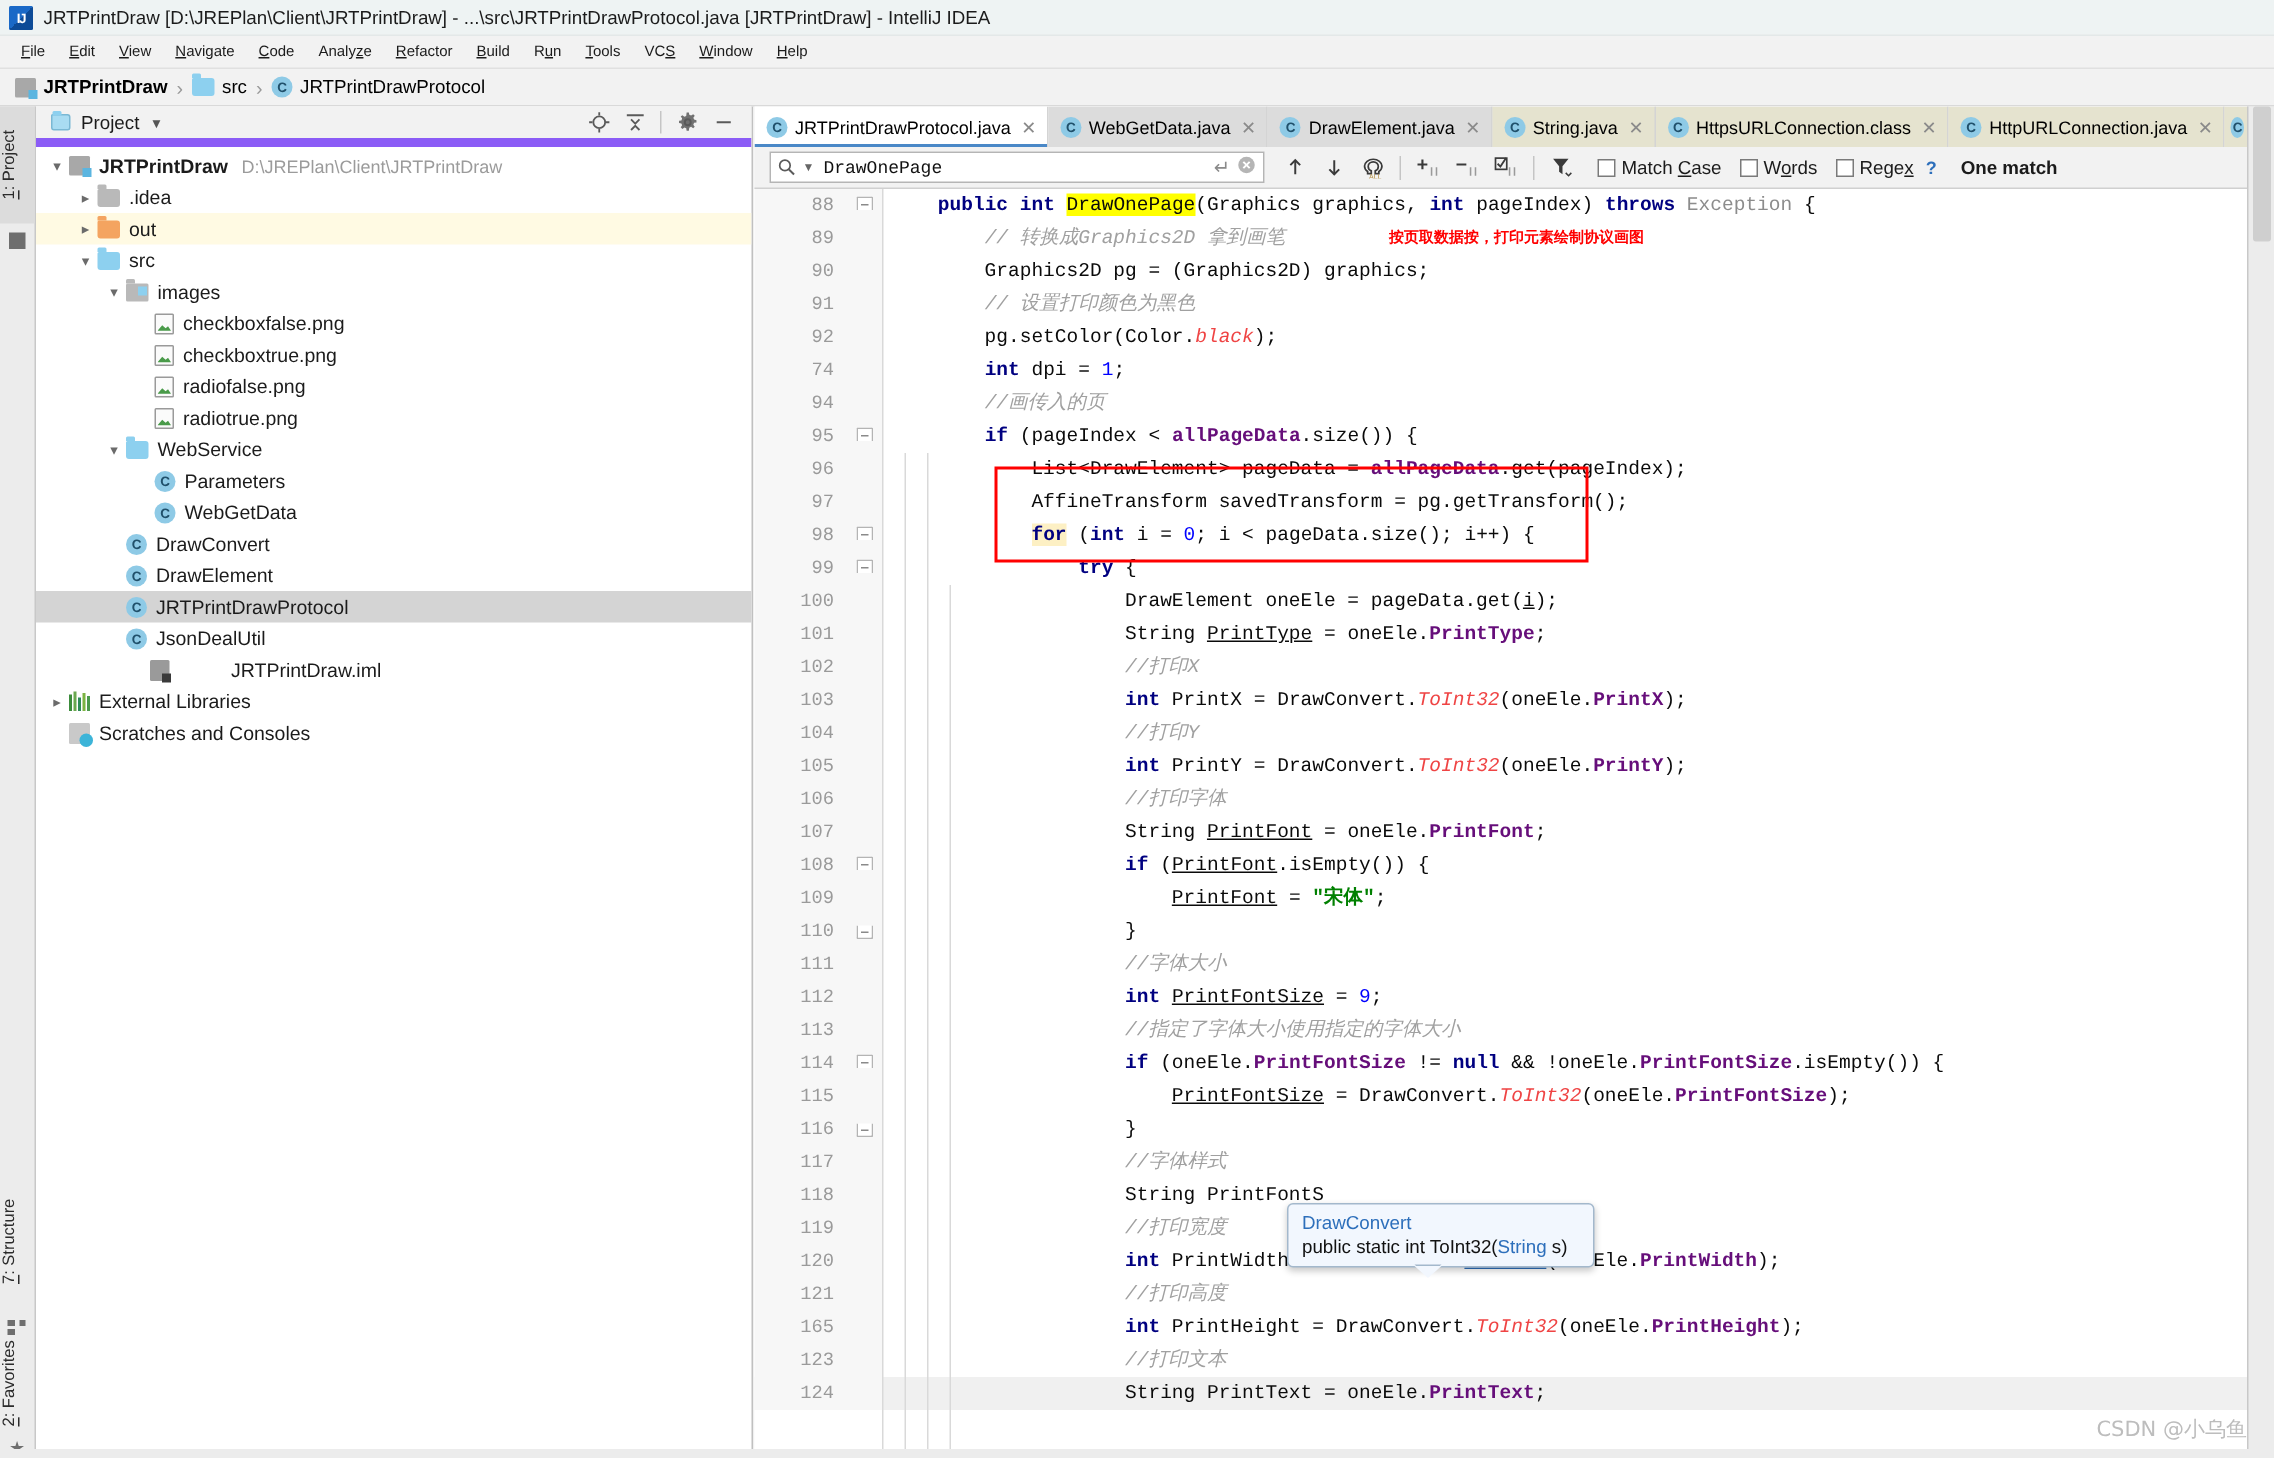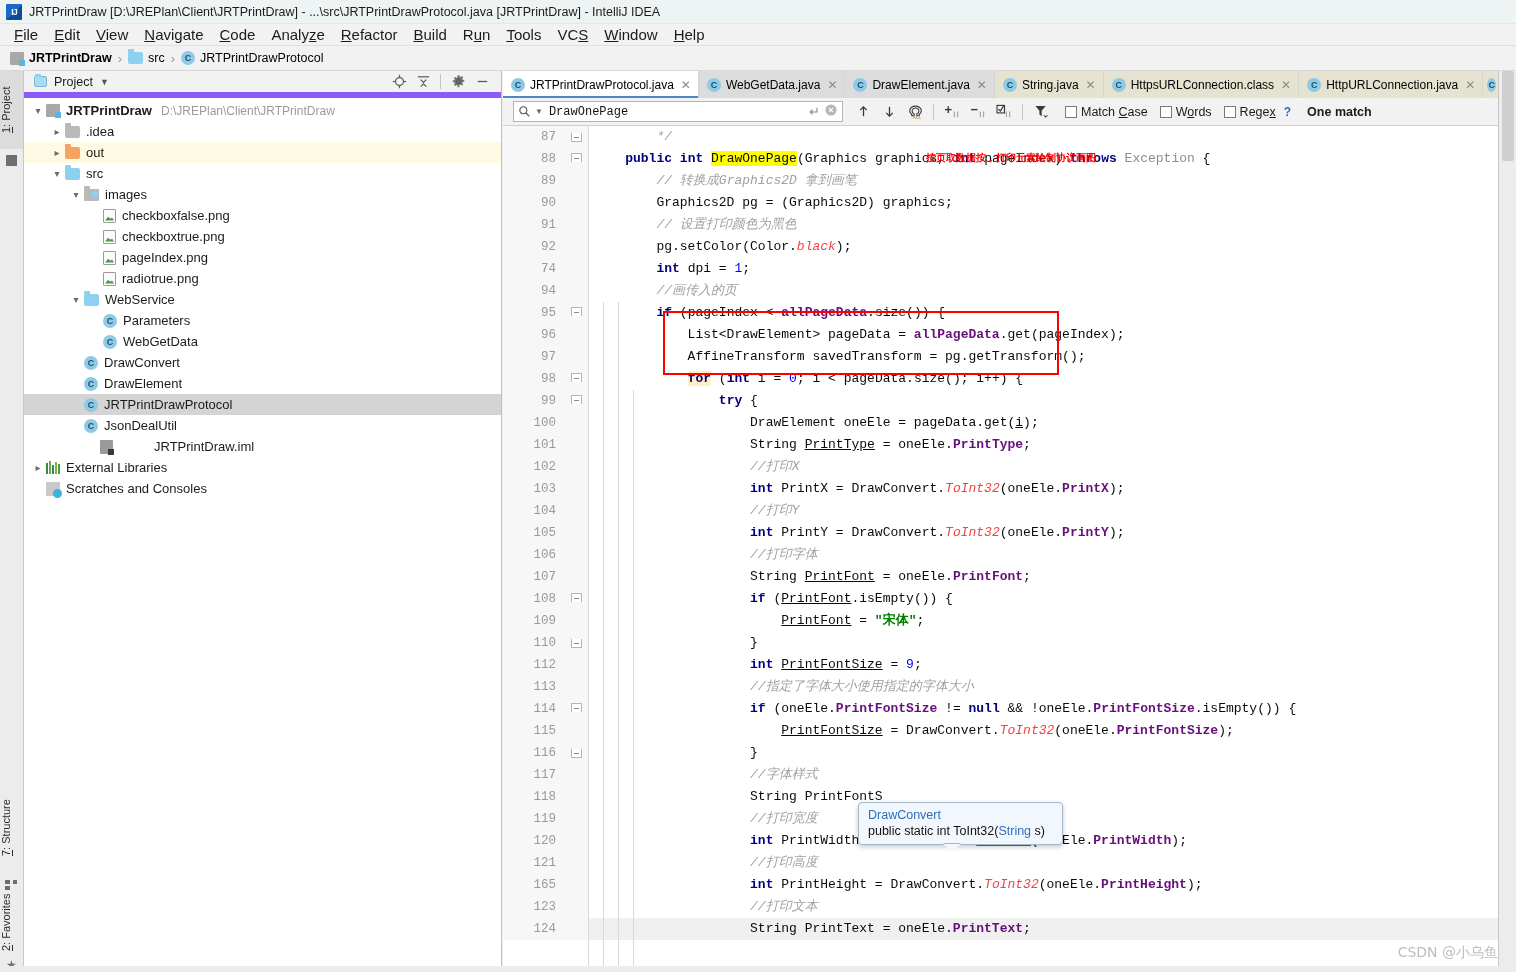--- a/index.html
+++ b/index.html
@@ -28,21 +28,21 @@
   }
   .title-text { font-size: 12.5px; color: #1b1b1b; white-space: nowrap; }
 
   
   .menubar {
     height: 22px; display: flex; align-items: center;
     background: #f2f2f2; padding-left: 6px;
     border-bottom: 1px solid #e0e0e0;
   }
   .menu-item {
-    padding: 2px 8px; font-size: 15px; color: #1b1b1b; cursor: default;
+    padding: 2px 8px; font-size: 10px; color: #1b1b1b; cursor: default;
     white-space: nowrap;
   }
   .menu-item u { text-decoration: underline; }
 
   
   .navbar {
     height: 25px; display: flex; align-items: center;
     background: #f2f2f2; padding-left: 10px;
     border-bottom: 1px solid #d9d9d9;
   }
@@ -388,21 +388,21 @@
           <span class="tree-label">checkboxfalse.png</span>
         </div>
         <div class="tree-row" style="padding-left: 63px;">
           <span class="tw"></span>
           <span class="ic-png"></span>
           <span class="tree-label">checkboxtrue.png</span>
         </div>
         <div class="tree-row" style="padding-left: 63px;">
           <span class="tw"></span>
           <span class="ic-png"></span>
-          <span class="tree-label">pageIndex.png</span>
+          <span class="tree-label">radiofalse.png</span>
         </div>
         <div class="tree-row" style="padding-left: 63px;">
           <span class="tw"></span>
           <span class="ic-png"></span>
           <span class="tree-label">radiotrue.png</span>
         </div>
         <div class="tree-row" style="padding-left: 44px;">
           <span class="tw">▾</span>
           <span class="ic-folder"></span>
           <span class="tree-label">WebService</span>
@@ -587,27 +587,20 @@
       <span class="onematch">One match</span>
     </div>
 
     <div class="codewrap">
       <div class="iguide" style="left:85px;top:0;bottom:0;"></div>
       <div class="iguide" style="left:100px;top:176px;bottom:0;"></div>
       <div class="iguide" style="left:115px;top:176px;bottom:0;"></div>
       <div class="iguide" style="left:130px;top:264px;bottom:0;"></div>
       <div id="codelines">
           <div class="coderow">
-            <span class="gutter">87</span>
-            <span class="foldcol">
-              <span class="fm minus-bot"></span>
-            </span>
-            <span class="codetext">        <span class="cm">*/</span></span>
-          </div>
-          <div class="coderow">
             <span class="gutter">88</span>
             <span class="foldcol">
               <span class="fm minus-top"></span>
             </span>
             <span class="codetext">    <span class="kw">public</span> <span class="kw">int</span> <span class="hlmatch">DrawOnePage</span>(Graphics graphics, <span class="kw">int</span> pageIndex) <span class="kw">throws</span> <span class="gray">Exception</span> {</span>
           </div>
           <div class="coderow">
             <span class="gutter">89</span>
             <span class="foldcol"></span>
             <span class="codetext">        <span class="cm">// 转换成Graphics2D 拿到画笔</span></span>
@@ -721,20 +714,25 @@
             <span class="codetext">                        <span class="ul">PrintFont</span> = <span class="str">"宋体"</span>;</span>
           </div>
           <div class="coderow">
             <span class="gutter">110</span>
             <span class="foldcol">
               <span class="fm minus-bot"></span>
             </span>
             <span class="codetext">                    }</span>
           </div>
           <div class="coderow">
+            <span class="gutter">111</span>
+            <span class="foldcol"></span>
+            <span class="codetext">                    <span class="cm">//字体大小</span></span>
+          </div>
+          <div class="coderow">
             <span class="gutter">112</span>
             <span class="foldcol"></span>
             <span class="codetext">                    <span class="kw">int</span> <span class="ul">PrintFontSize</span> = <span class="num">9</span>;</span>
           </div>
           <div class="coderow">
             <span class="gutter">113</span>
             <span class="foldcol"></span>
             <span class="codetext">                    <span class="cm">//指定了字体大小使用指定的字体大小</span></span>
           </div>
           <div class="coderow">

